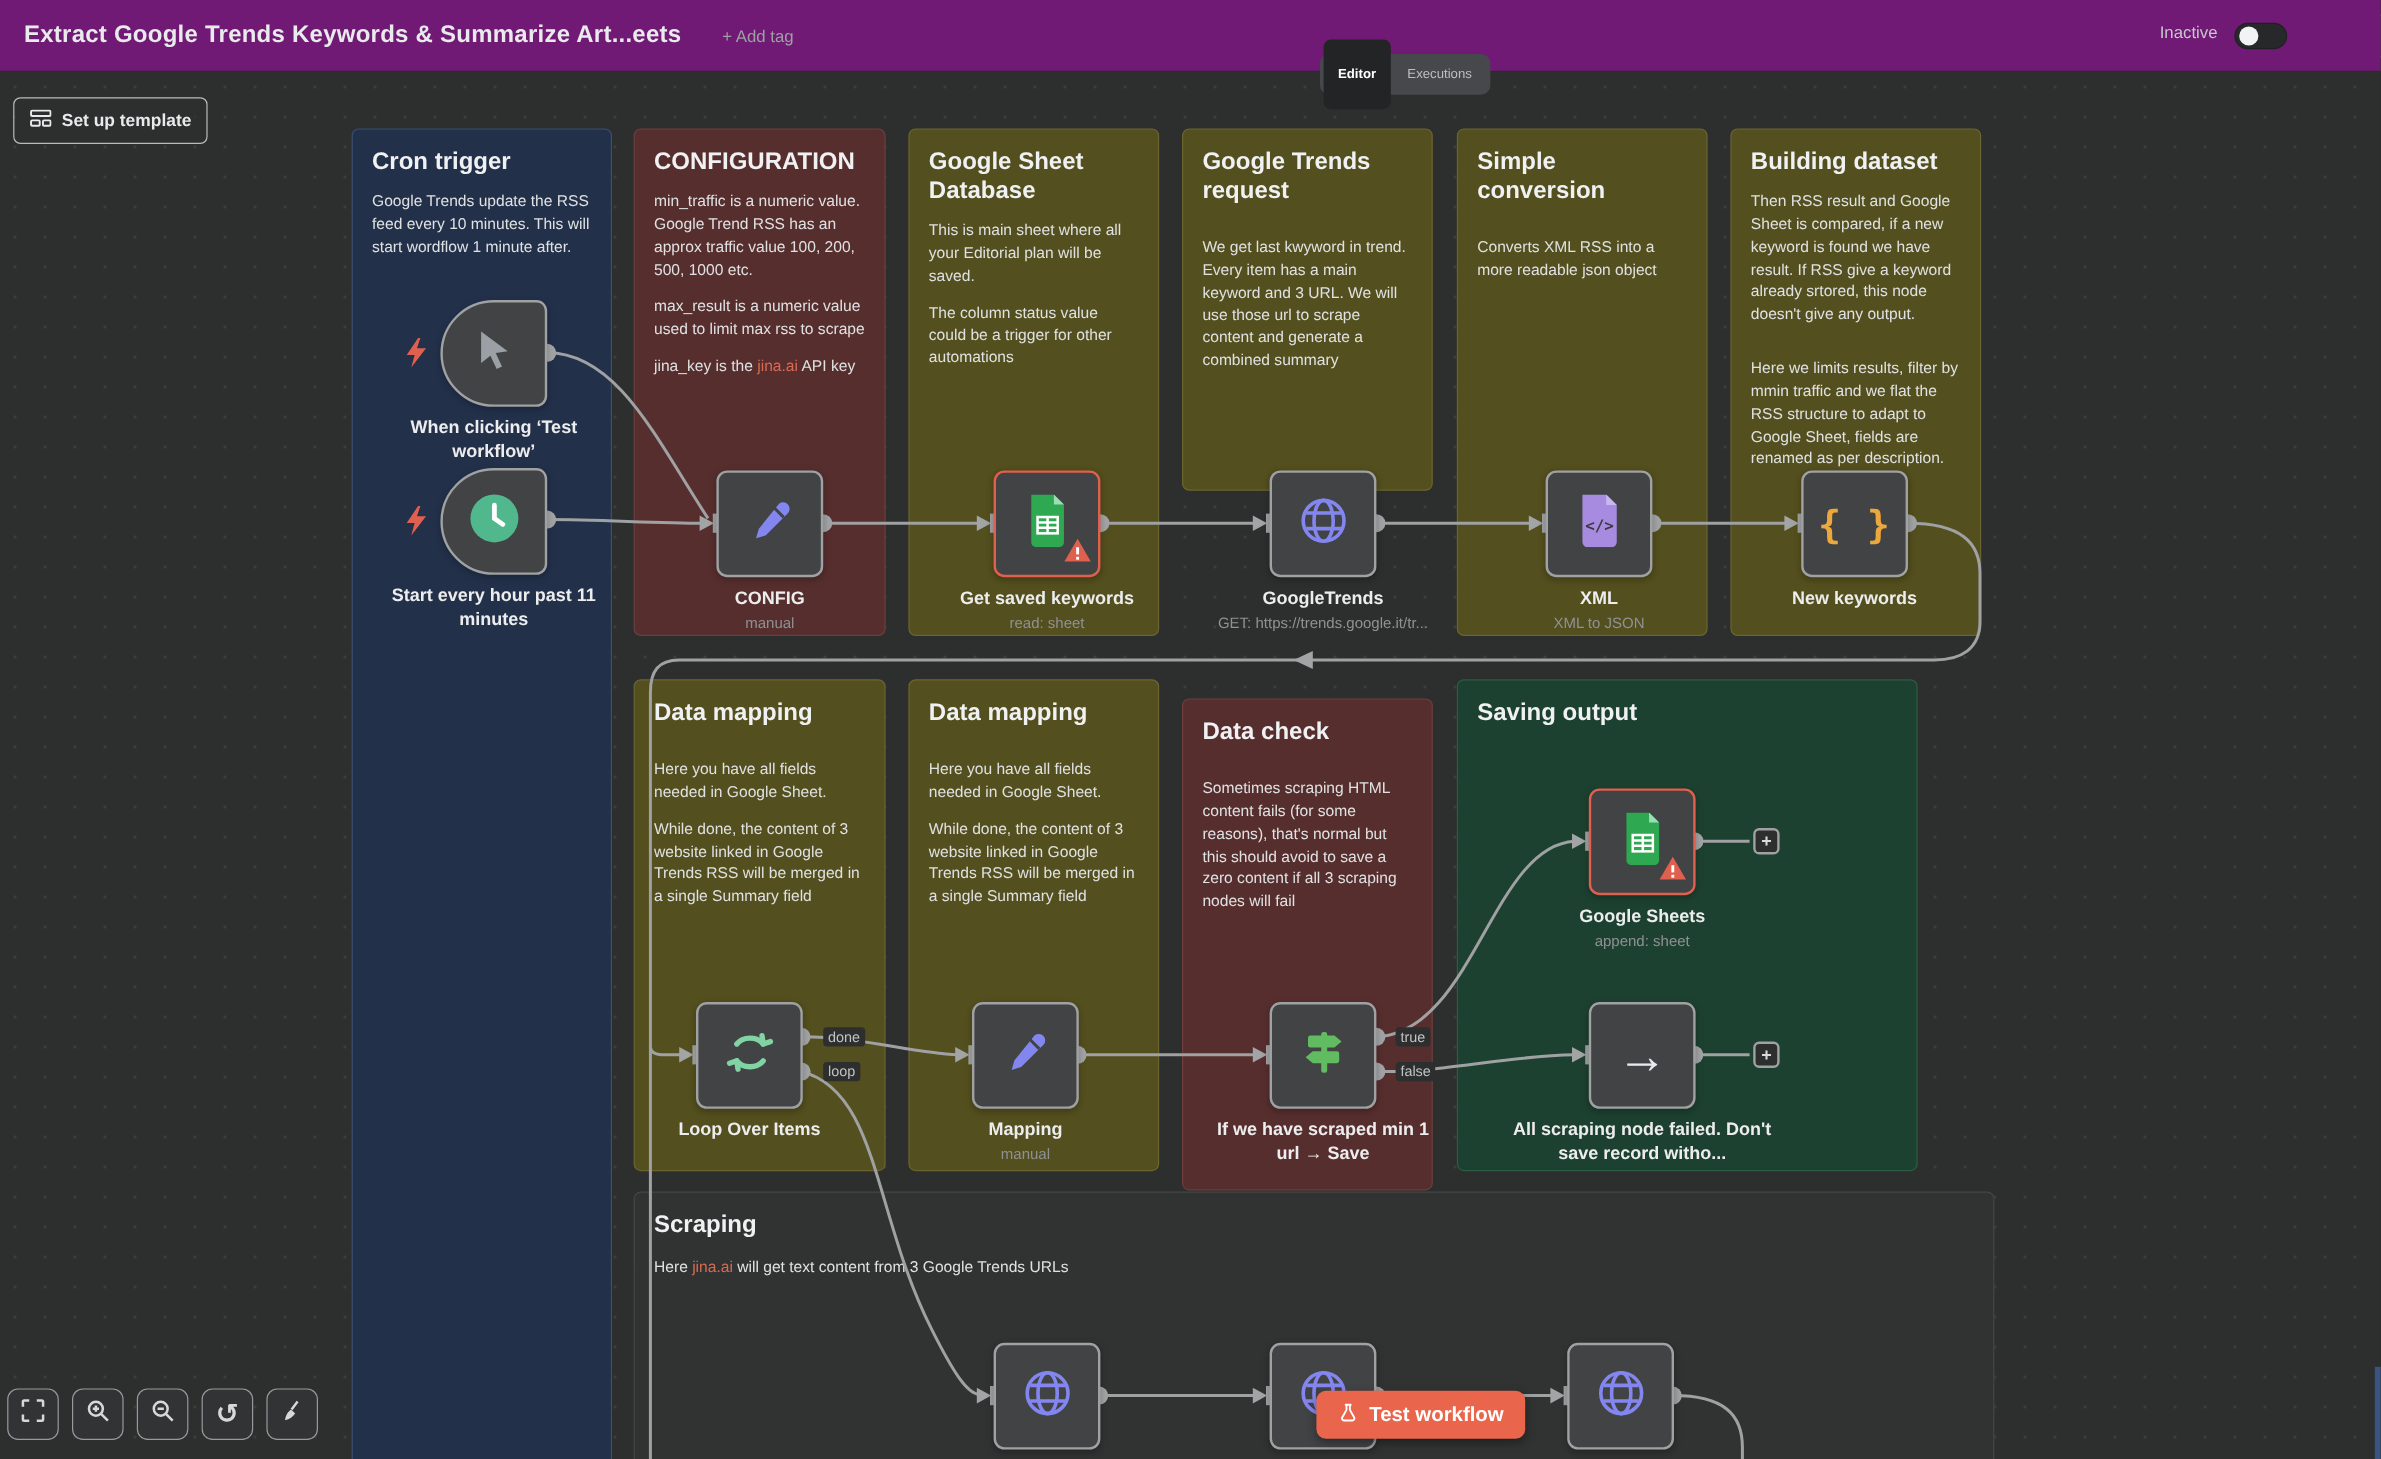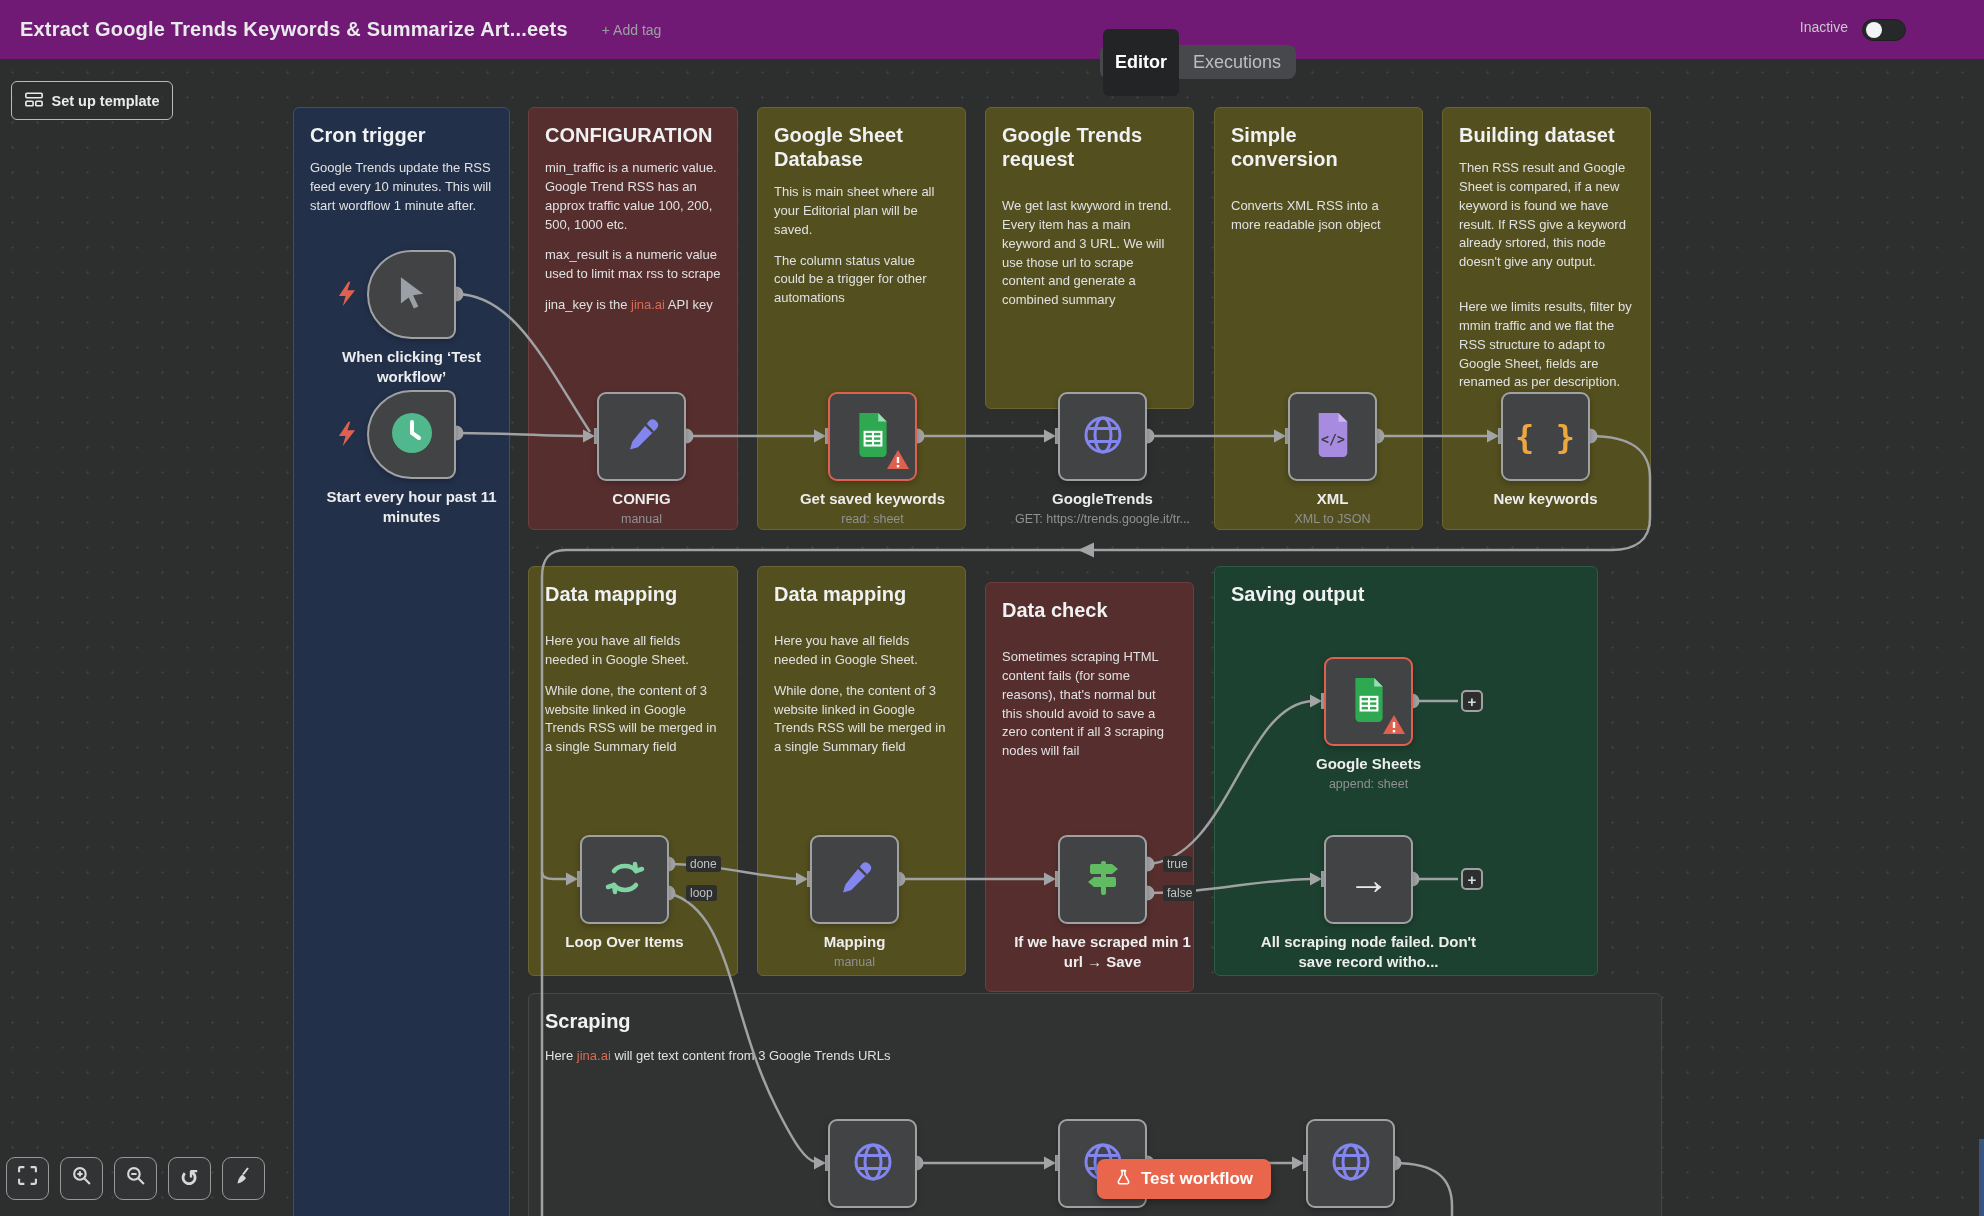--- a/index.html
+++ b/index.html
@@ -14,21 +14,21 @@
   .add-tag { margin-left:34px; font-size:14px; color:#9da0a3; cursor:pointer; }
   .topbar-right { margin-left:auto; margin-right:58px; display:flex; align-items:flex-start; gap:14px; }
   .status-label { font-size:14px; color:#c6c8ca; }
   .toggle { width:44px; height:22px; border-radius:11px; background:#26282a; border:1px solid #1e2022; position:relative; cursor:pointer; }
   .toggle .knob { position:absolute; left:3px; top:2px; width:16px; height:16px; border-radius:50%; background:#f2f3f4; }
   .partial-btn { position:absolute; left:1942px; top:12px; width:80px; height:36px; border:1.5px solid #8b8d8f;
                  border-radius:6px; background:#3a3d41; color:#e8eaec; font-size:15px; font-weight:600;
                  display:flex; align-items:center; padding-left:14px; }
   .tabbar { position:absolute; left:1100px; top:45px; height:34px; background:#46484c; border-radius:8px;
             display:flex; align-items:center; padding:3px; gap:2px; z-index:30; }
-  .tab { font-size:18px; padding:23px 12px; border-radius:6px; color:#bcbec0; font-weight:500; cursor:pointer; }
+  .tab { font-size:11px; padding:23px 12px; border-radius:6px; color:#bcbec0; font-weight:500; cursor:pointer; }
   .tab.active { background:#232425; color:#ffffff; font-weight:700; }
 
   
   .canvas { position:absolute; left:0; top:60px; width:1984px; height:1156px;
             background-color:#2d2e2e;
             background-image:radial-gradient(circle,#3d3e3e 1.1px,transparent 1.3px);
             background-size:25px 25px; }
   .canvas > * { position:absolute; }
 
   .setup-btn { left:11px; top:21px; width:162px; height:39px; border:1px solid #b9babc; border-radius:6px;

